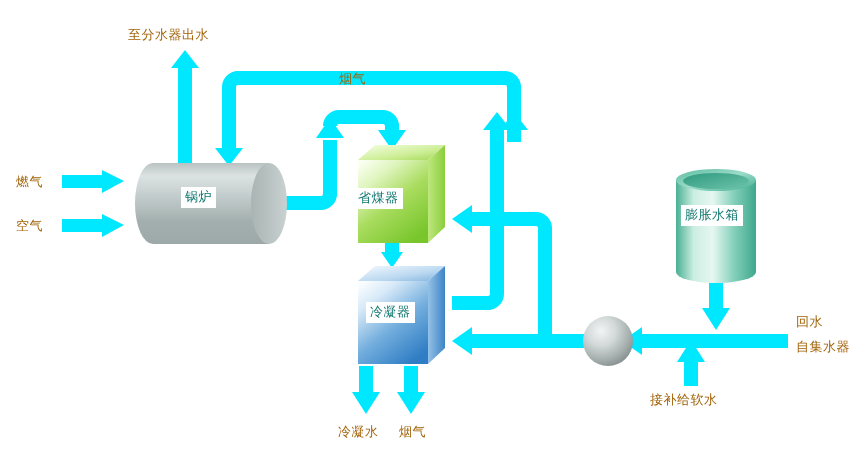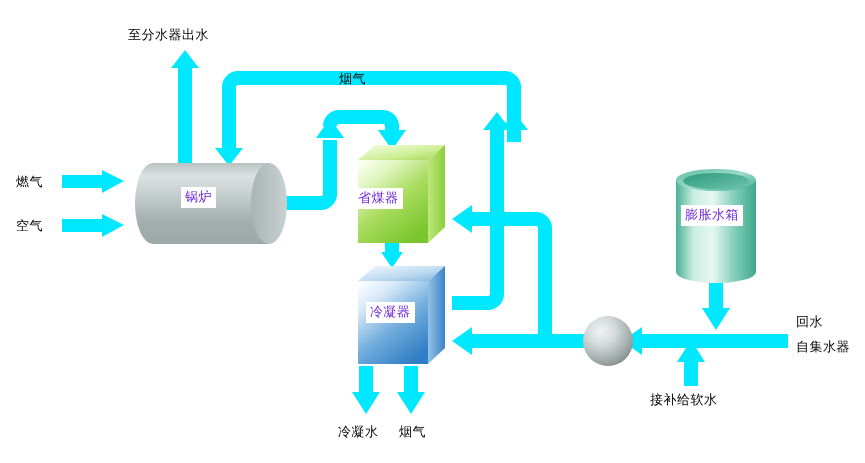--- a/index.html
+++ b/index.html
@@ -21,29 +21,29 @@
     position: absolute;
     left: 0;
     top: 0;
     width: 865px;
     height: 463px;
   }
   .lbl {
     position: absolute;
     font-family: "DejaVu Sans", "Liberation Sans", sans-serif;
     font-size: 13px;
-    color: #000000;
+    color: #a16207;
     white-space: nowrap;
     line-height: 1.35;
     letter-spacing: 0.5px;
   }
   .eqlabel {
     position: absolute;
     background: #ffffff;
-    color: #6d28d9;
+    color: #0f766e;
     font-family: "DejaVu Sans", "Liberation Sans", sans-serif;
     font-size: 13px;
     padding: 1px 4px 2px 4px;
     white-space: nowrap;
     letter-spacing: 0.5px;
     z-index: 5;
   }
 </style>
 </head>
 <body>

